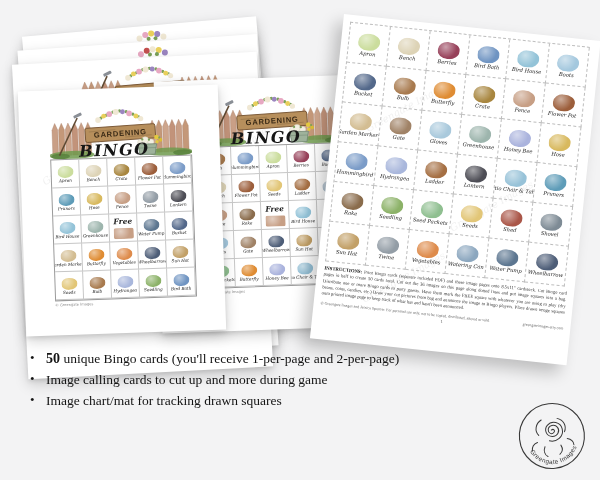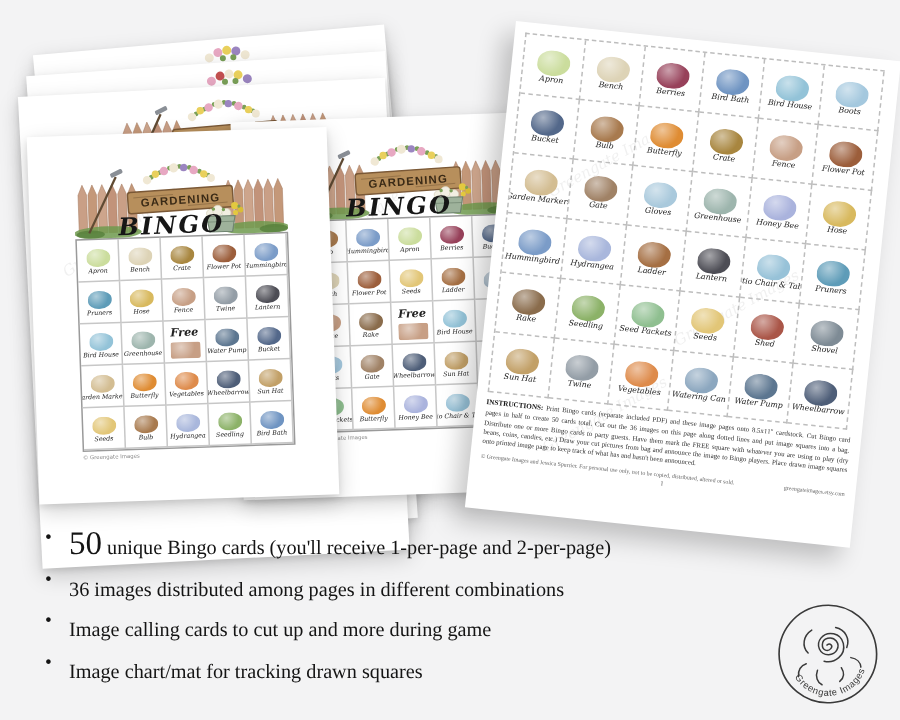--- a/index.html
+++ b/index.html
@@ -50,21 +50,21 @@
   .wm{position:absolute;font-family:"DejaVu Serif",serif;font-style:italic;
       color:rgba(60,60,60,.08);font-size:10px;transform:rotate(-35deg);white-space:nowrap;pointer-events:none;}
   
   .includes{position:absolute;left:22px;top:342px;z-index:7;}
   .includes h1{margin:0;font-family:"Liberation Serif",serif;font-weight:400;
                font-size:40px;line-height:1.1;color:#3f7b3a;}
   .includes ul{list-style:none;margin:9px 0 0 8px;padding:0;}
   .includes li{position:relative;padding-left:16px;margin-bottom:5.5px;
                font-size:13.5px;color:#141414;line-height:1.15;}
   .includes li::before{content:"\2022";position:absolute;left:0;top:0;font-size:13px;}
-  .includes .num{font-size:22px;font-weight:normal;line-height:1;}
+  .includes .num{font-size:14px;font-weight:bold;line-height:1;}
   
   .logo{position:absolute;left:508px;top:396px;z-index:7;transform:rotate(-6deg);}
 </style>
 </head>
 <body>
 
 <div class="canvas">
 
   <div class="page bp-a">
     <svg class="floral-hint hint-a" width="34" height="14" viewBox="0 0 34 14">
@@ -698,21 +698,20 @@
         <span>© Greengate Images and Jessica Spurrier. For personal use only, not to be copied, distributed, altered or sold.</span>
         <span>greengateimages.etsy.com</span>
       </div>
       <div class="page-num">1</div>
     </div>
   </div>
 
   <div class="includes">
     <ul>
       <li><span class="num">50</span><span> unique Bingo cards (you'll receive 1-per-page and 2-per-page)</span></li>
-      <li><span class="num"></span><span>36 images distributed among pages in different combinations</span></li>
       <li><span class="num"></span><span>Image calling cards to cut up and more during game</span></li>
       <li><span class="num"></span><span>Image chart/mat for tracking drawn squares</span></li>
     </ul>
   </div>
 
   <svg class="logo" width="88" height="82" viewBox="0 0 88 82">
     <circle cx="44" cy="40" r="32.5" fill="none" stroke="#3a3a3a" stroke-width="1.1"></circle>
     <g fill="none" stroke="#3a3a3a" stroke-width="1" stroke-linecap="round">
       <path d="M44 34 c2.5 -1.5 4 1 2.5 2.5 c-2.5 2.5 -6 0.5 -5.5 -3 c0.5 -4.5 7 -5.5 9.5 -1.5 c2.5 4 -1 9 -6 8.5 c-6 -0.5 -8 -7.5 -4 -11.5 c5 -5 13.5 -2 14.5 5 c1 8 -7 13 -14 10.5"></path>
       <path d="M31 38 c-4 -5 -2 -12 4 -15"></path>

